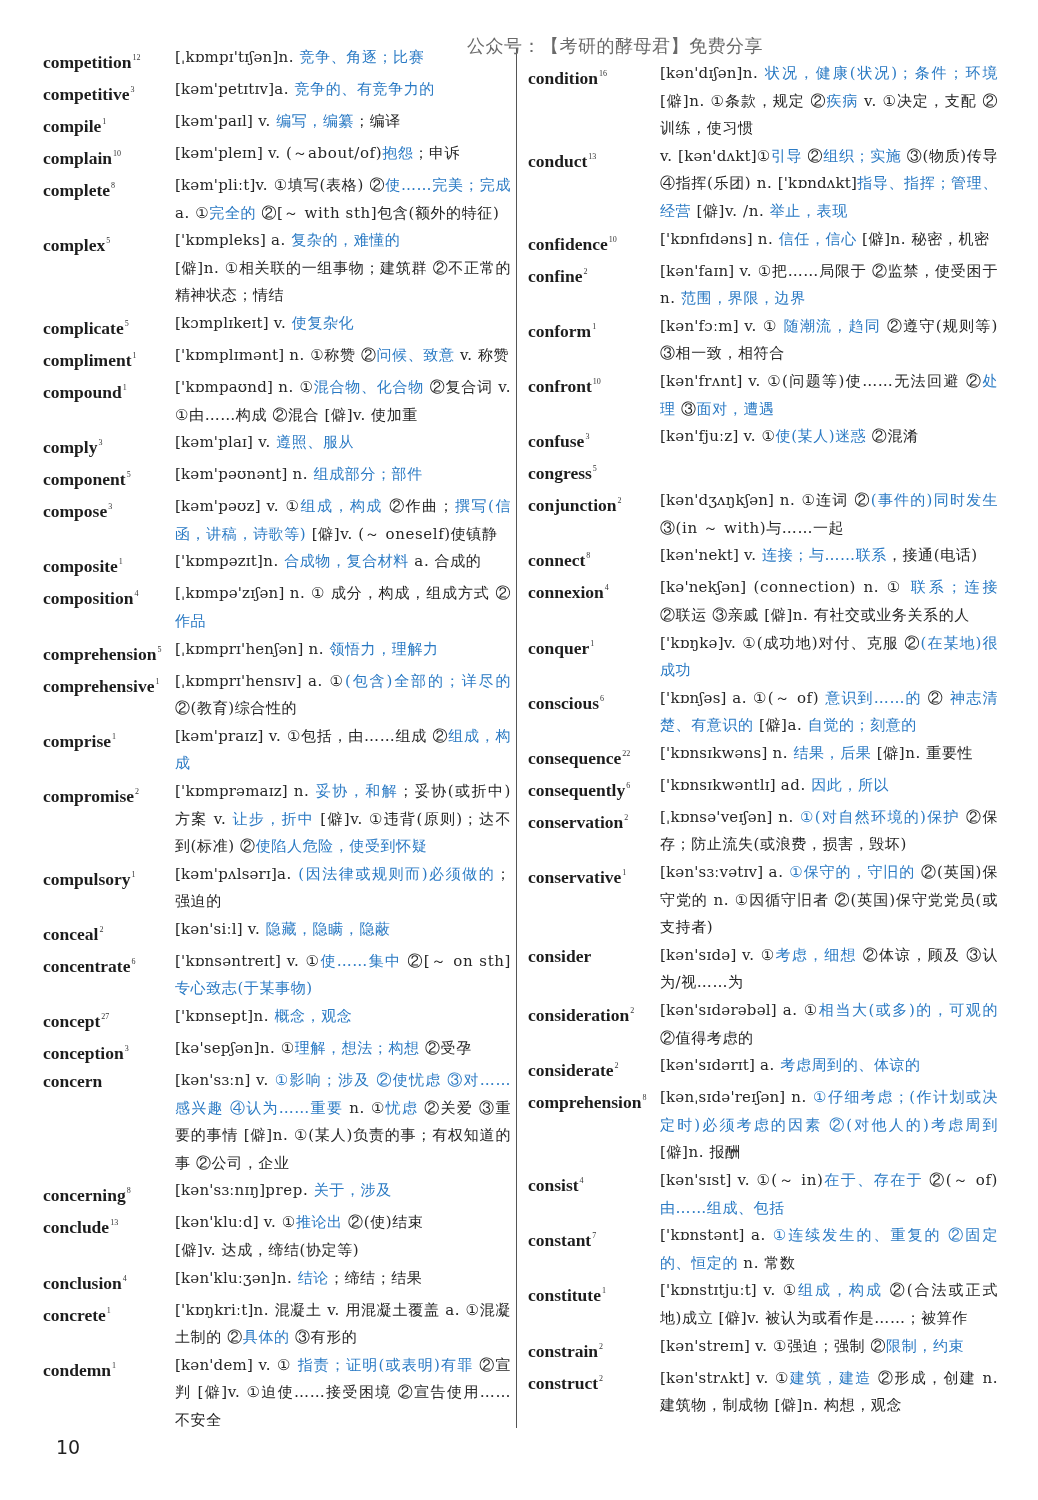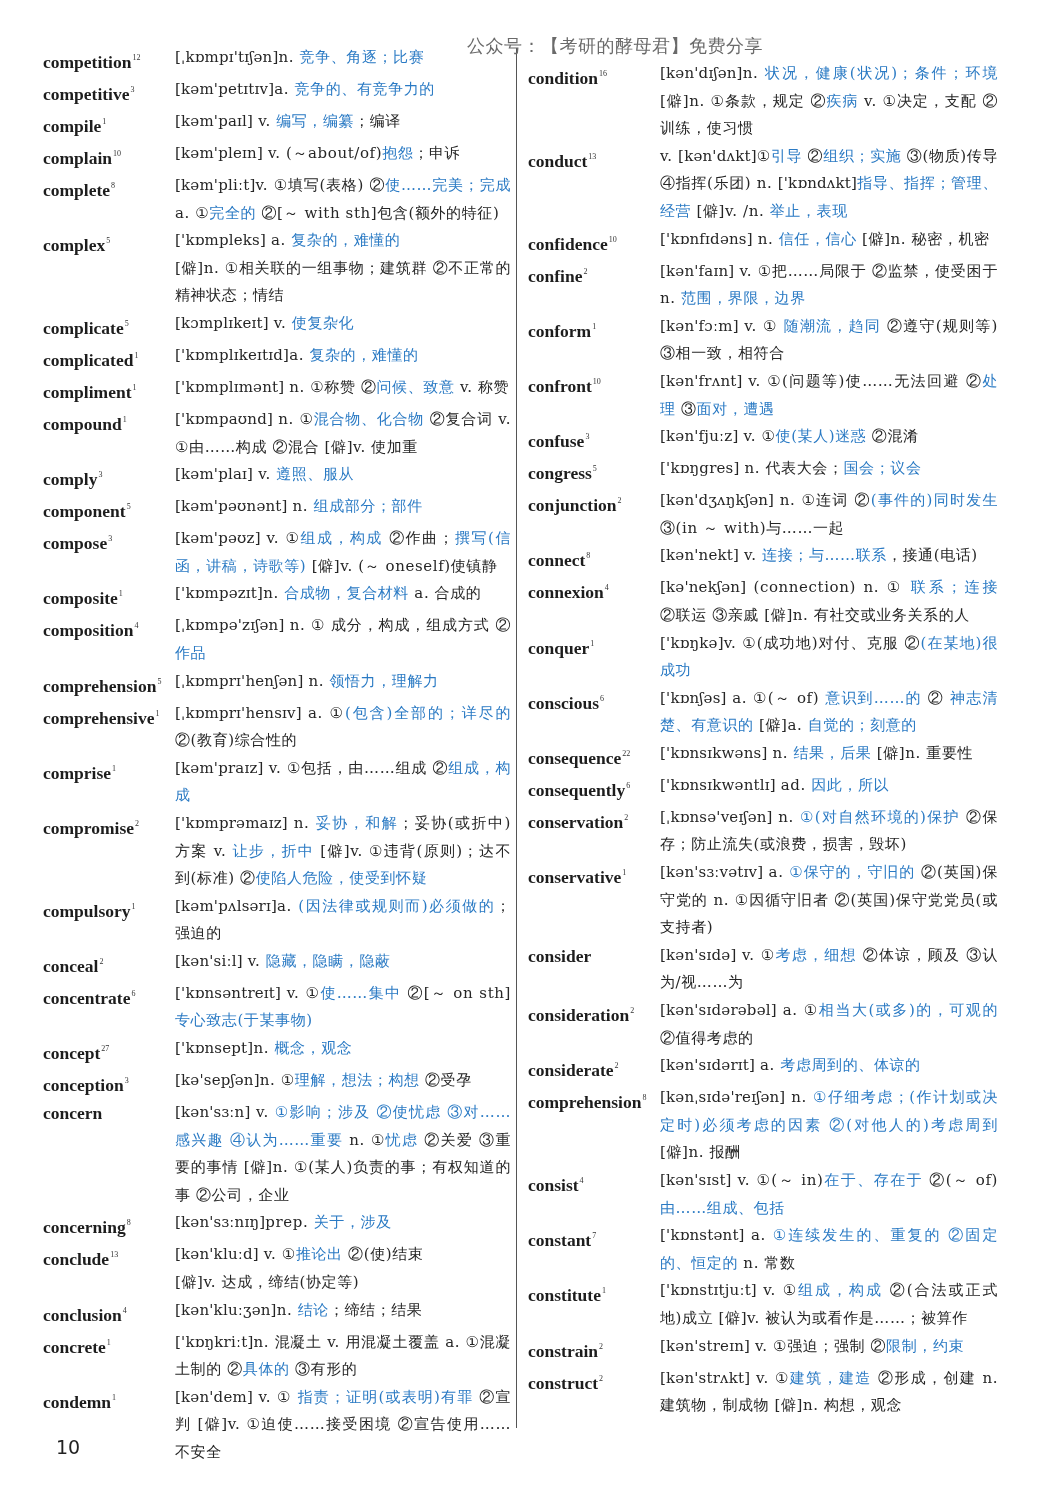--- a/index.html
+++ b/index.html
@@ -69,24 +69,20 @@
     </div>
     <div class="entry">
       <div class="hw"><span>complex</span><sup>5</sup></div>
       <div class="def"><span class="ipa">['kɒmpleks] </span><span class="k">a. </span><span class="blue">复杂的，难懂的</span><span class="k"></span><br><span class="k">[僻]n. ①相关联的一组事物；建筑群 ②不正常的精神状态；情结</span></div>
     </div>
     <div class="entry">
       <div class="hw"><span>complicate</span><sup>5</sup></div>
       <div class="def"><span class="ipa">[kɔmplɪkeɪt] </span><span class="k">v. </span><span class="blue">使复杂化</span></div>
     </div>
     <div class="entry">
-      <div class="hw"><span>complicated</span><sup>1</sup></div>
-      <div class="def"><span class="ipa">['kɒmplɪkeɪtɪd]</span><span class="k">a. </span><span class="blue">复杂的，难懂的</span></div>
-    </div>
-    <div class="entry">
       <div class="hw"><span>compliment</span><sup>1</sup></div>
       <div class="def"><span class="ipa">['kɒmplɪmənt] </span><span class="k">n. ①称赞 ②</span><span class="blue">问候、致意</span><span class="k"> v. 称赞</span></div>
     </div>
     <div class="entry">
       <div class="hw"><span>compound</span><sup>1</sup></div>
       <div class="def"><span class="ipa">['kɒmpaʊnd] </span><span class="k">n. ①</span><span class="blue">混合物、化合物</span><span class="k"> ②复合词 v. ①由……构成 ②混合 [僻]v. 使加重</span></div>
     </div>
     <div class="entry">
       <div class="hw"><span>comply</span><sup>3</sup></div>
       <div class="def"><span class="ipa">[kəm'plaɪ] </span><span class="k">v. </span><span class="blue">遵照、服从</span></div>
@@ -193,21 +189,20 @@
     <div class="entry">
       <div class="hw"><span>confront</span><sup>10</sup></div>
       <div class="def"><span class="ipa">[kən'frʌnt] </span><span class="k">v. ①(问题等)使……无法回避 ②</span><span class="blue">处理</span><span class="k"> ③</span><span class="blue">面对，遭遇</span></div>
     </div>
     <div class="entry">
       <div class="hw"><span>confuse</span><sup>3</sup></div>
       <div class="def"><span class="ipa">[kən'fjuːz] </span><span class="k">v. ①</span><span class="blue">使(某人)迷惑</span><span class="k"> ②混淆</span></div>
     </div>
     <div class="entry">
       <div class="hw"><span>congress</span><sup>5</sup></div>
-      <div class="def"><span class="ipa">['kɒŋgres] </span><span class="k">n. 代表大会；</span><span class="blue">国会；议会</span></div>
     </div>
     <div class="entry">
       <div class="hw"><span>conjunction</span><sup>2</sup></div>
       <div class="def"><span class="ipa">[kən'dʒʌŋkʃən] </span><span class="k">n. ①连词 ②</span><span class="blue">(事件的)同时发生</span><span class="k"> ③(in ～ with)与……一起</span></div>
     </div>
     <div class="entry">
       <div class="hw"><span>connect</span><sup>8</sup></div>
       <div class="def"><span class="ipa">[kən'nekt] </span><span class="k">v. </span><span class="blue">连接；与……联系</span><span class="k">，接通(电话)</span></div>
     </div>
     <div class="entry">

